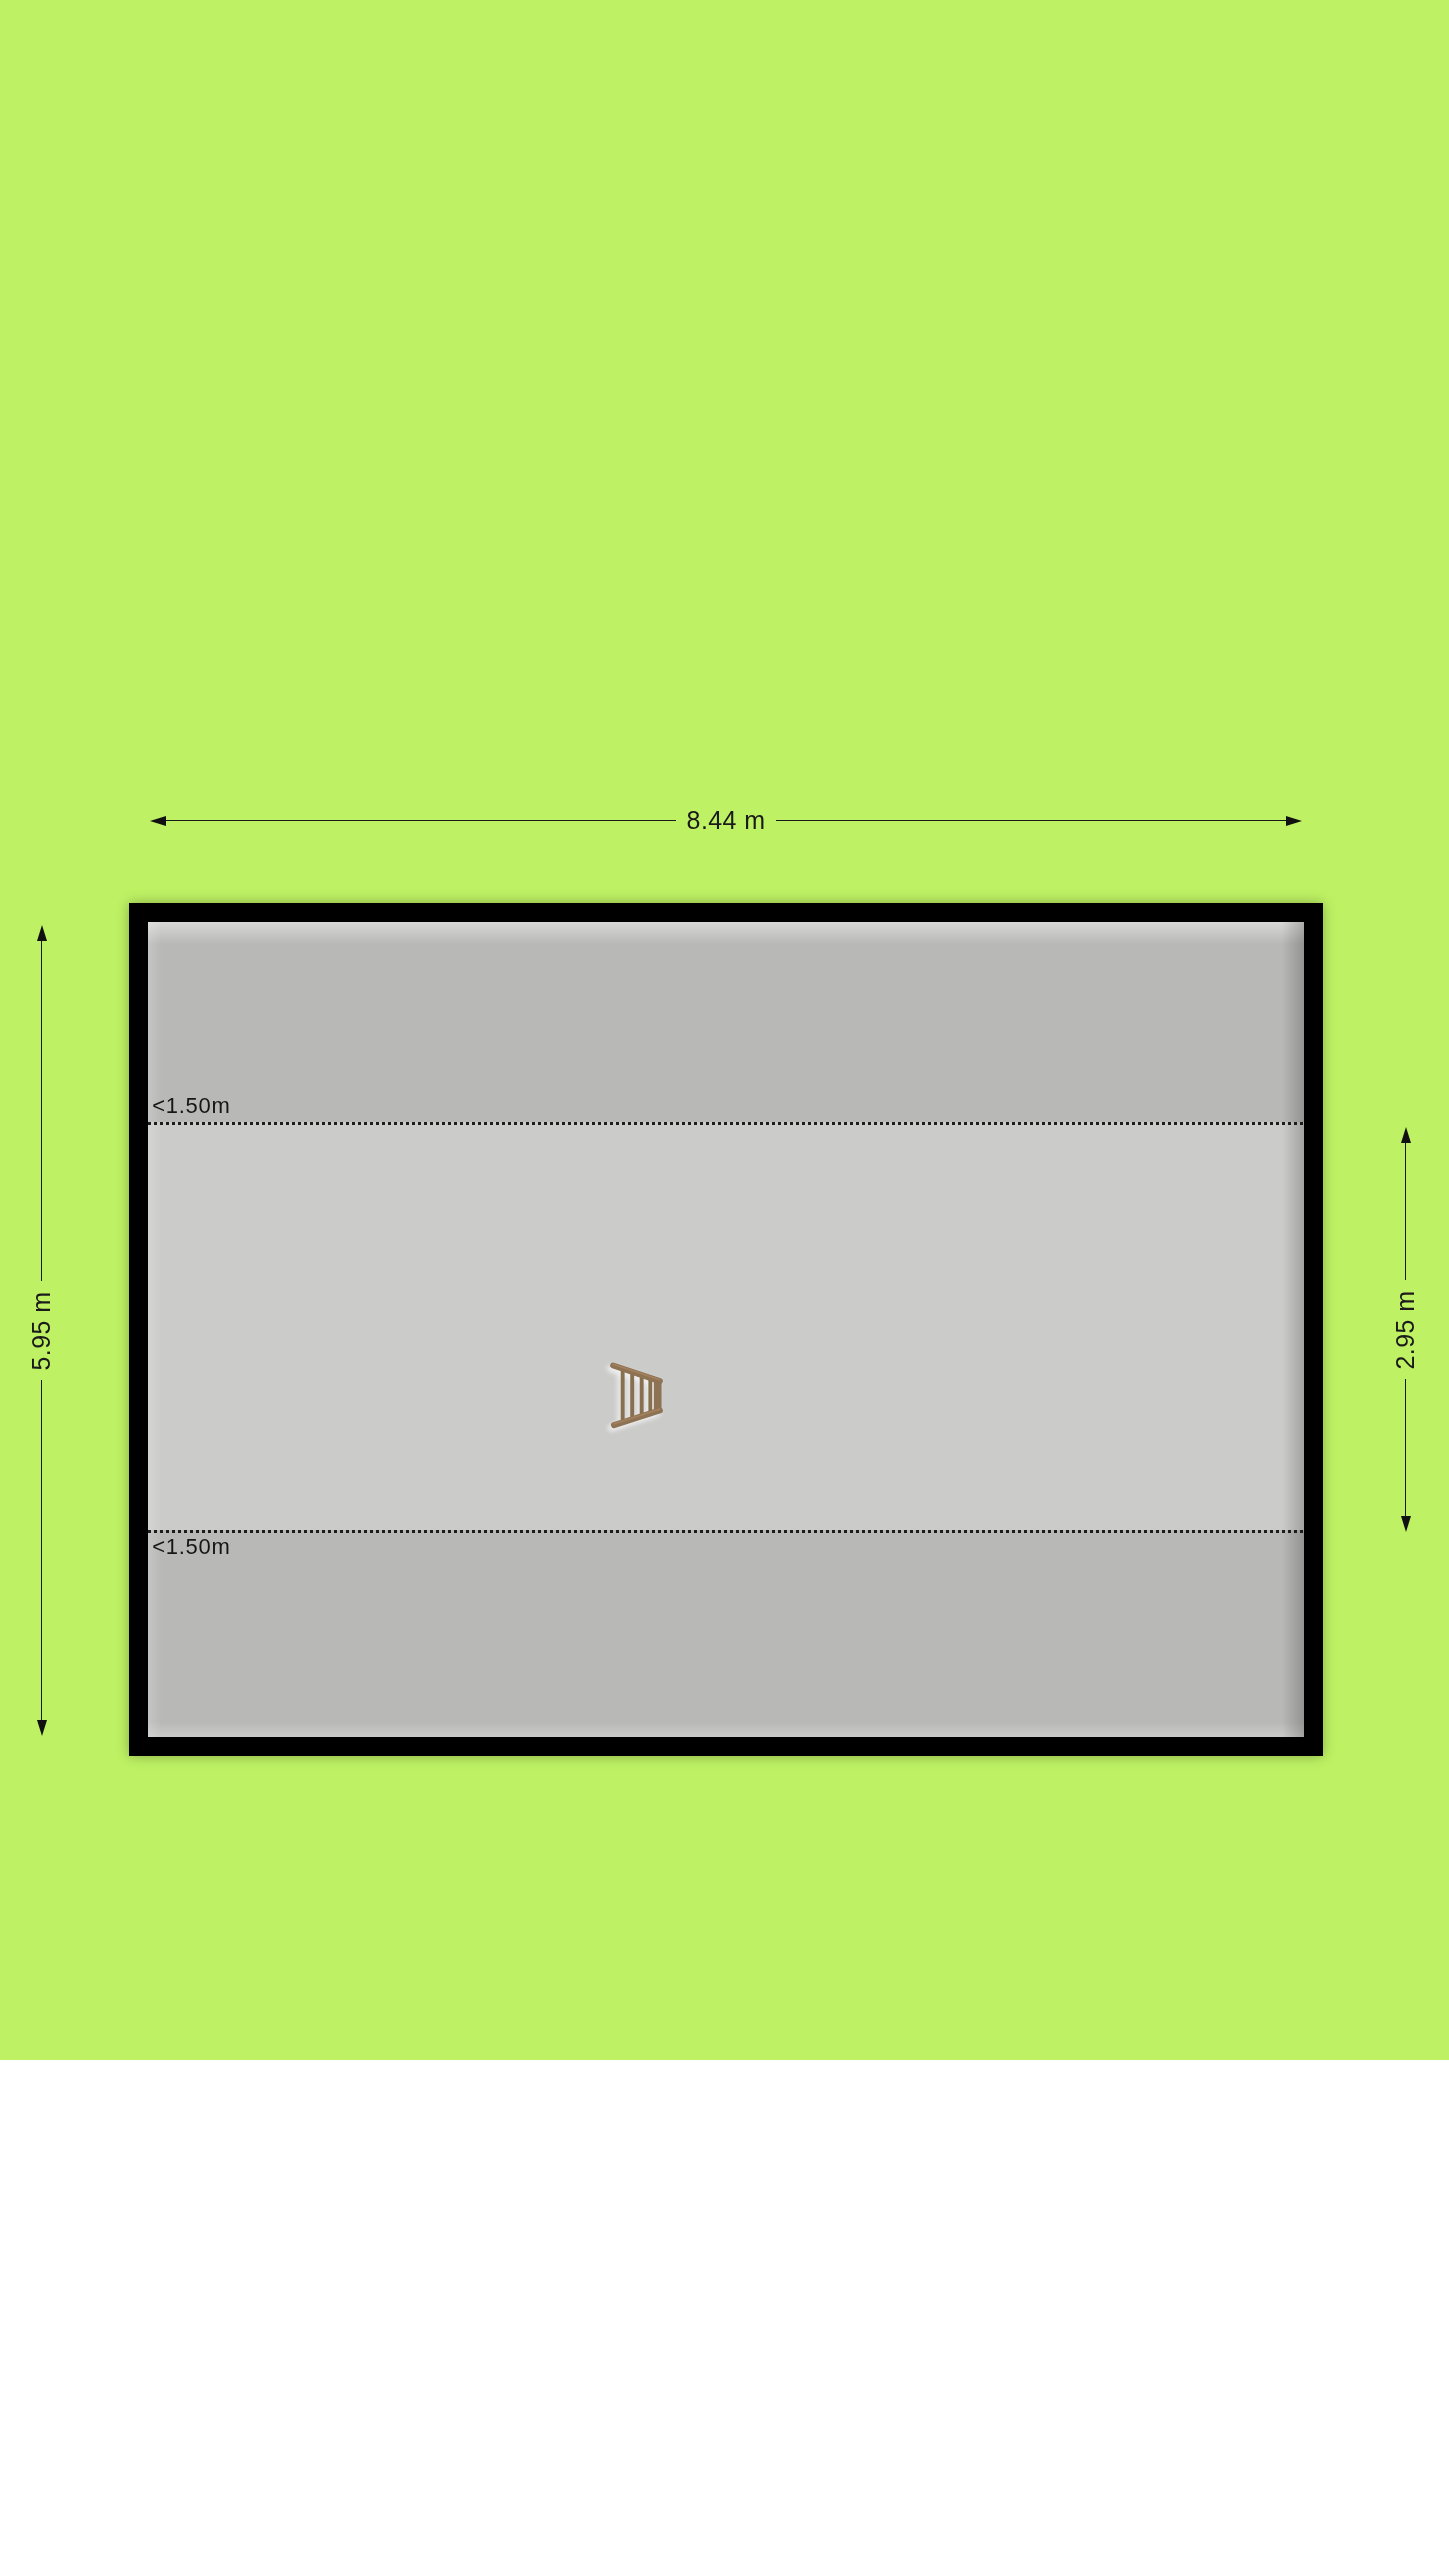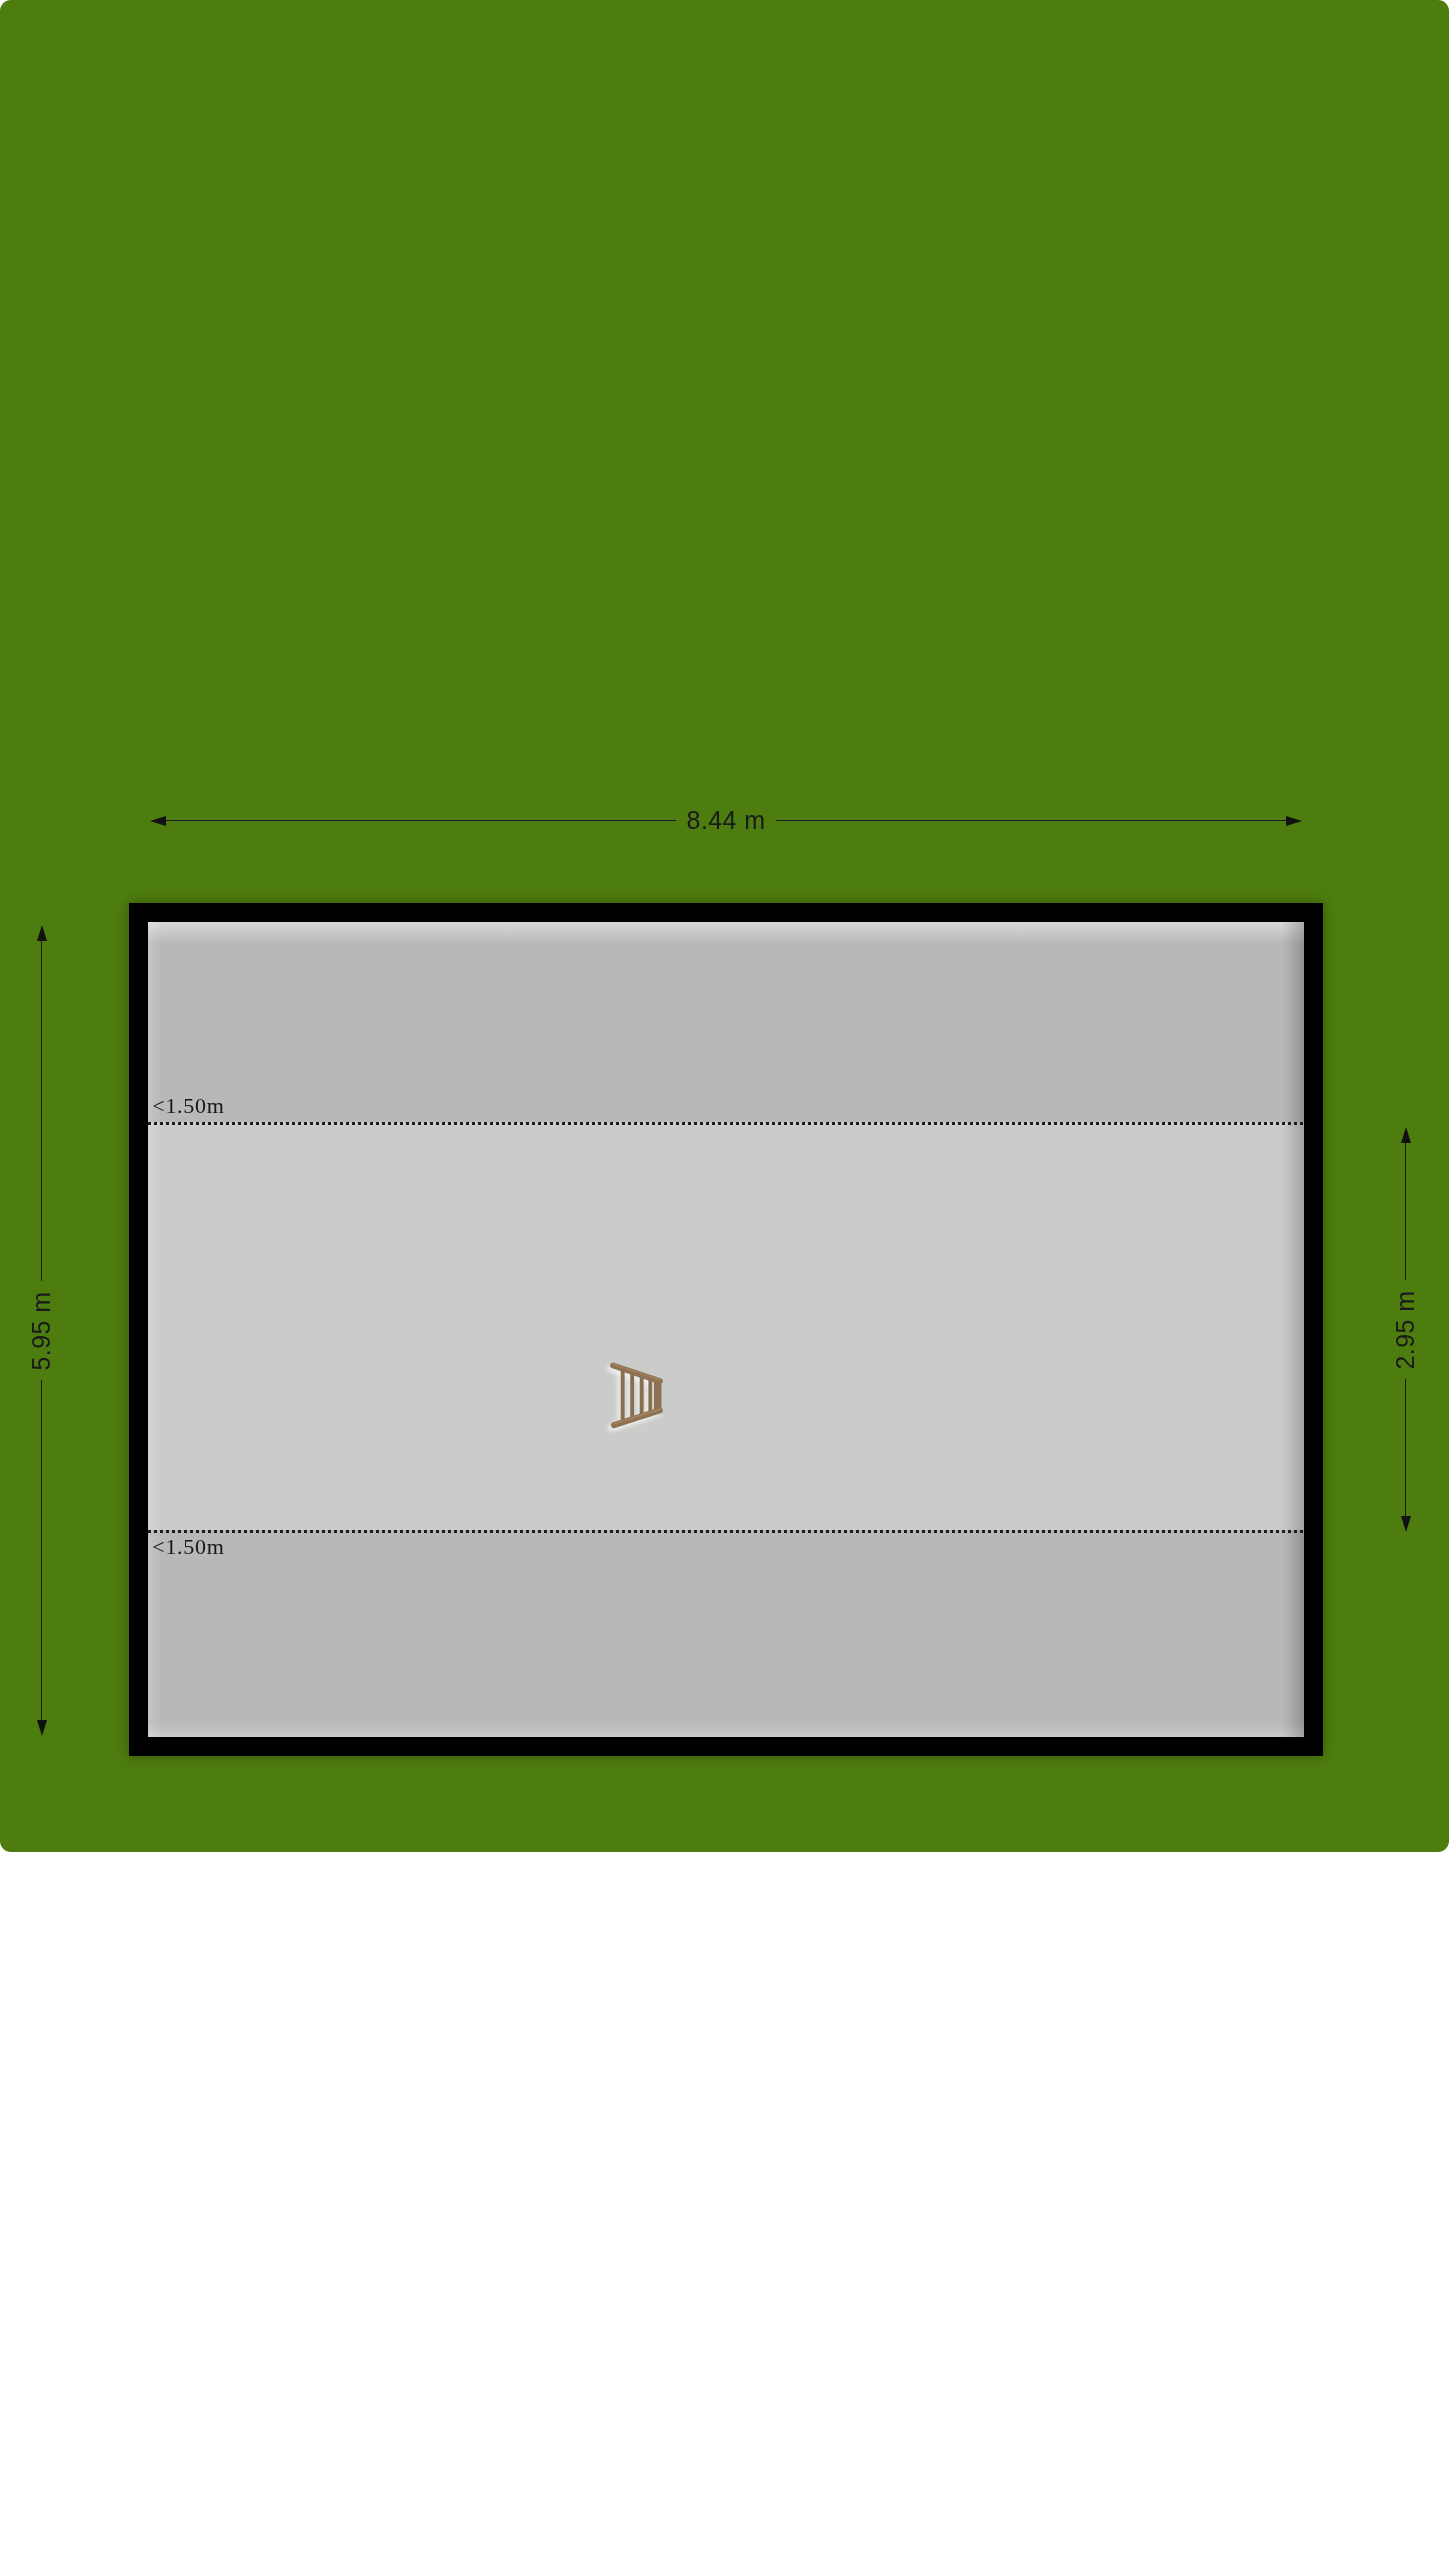--- a/index.html
+++ b/index.html
@@ -5,24 +5,23 @@
 <style>
   html, body {
     margin: 0;
     padding: 0;
     background: #ffffff;
     font-family: "Liberation Sans", "DejaVu Sans", sans-serif;
   }
   #stage {
     position: relative;
     width: 1449px;
-    height: 1852px;
-    background: #4d7c0f;
+    height: 2060px;
+    background: #bef264;
     overflow: hidden;
-    border-radius: 11px;
   }
 
   
   .dim-h {
     position: absolute;
     display: flex;
     align-items: center;
     height: 17px;
   }
   .dim-v {
@@ -123,21 +122,20 @@
   #dotline-bottom { top: 608px; }
 
   .marker {
     position: absolute;
     left: 4.3px;
     font-size: 22px;
     letter-spacing: 0.7px;
     color: #161616;
     line-height: 1.2;
     white-space: nowrap;
-    font-family: Liberation Serif, serif;
   }
   #marker-top    { top: 171px; }
   #marker-bottom { top: 612px; }
 
   #room-label {
     position: absolute;
     left: 0;
     right: 0;
     top: 396px;
     text-align: center;

